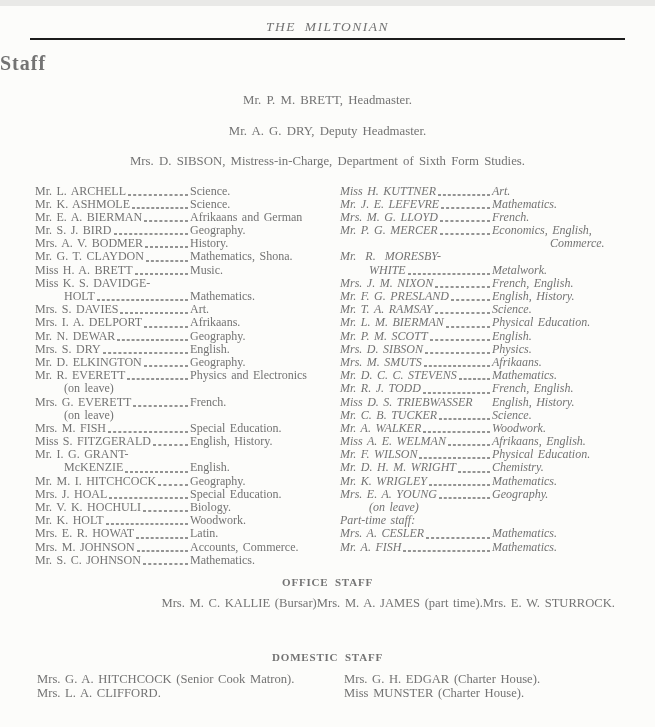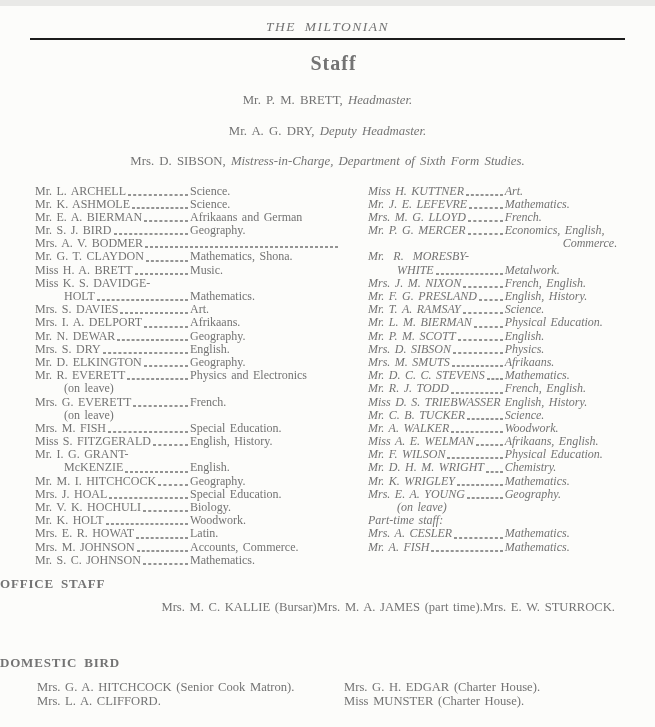--- a/index.html
+++ b/index.html
@@ -19,58 +19,56 @@
     font-style: italic;
     font-size: 13.5px;
     letter-spacing: 1.5px;
     word-spacing: 4px;
   }
   .header-rule {
     height: 2px; background: #1c1c1c;
     margin: 3px 30px 0 30px;
   }
   .staff-title {
-    text-align: center;
     font-weight: bold;
     font-size: 20px;
     letter-spacing: 1px;
     margin-top: 12px;
-    padding-left: 12px;
   }
   
   .leadership { margin-top: 18px; text-align: center; }
   .lead-line { font-size: 12.8px; margin-bottom: 15.5px; word-spacing: 2px; }
-  .lead-role { font-style: italic; }
+  .lead-role { }
   
   .staff-list {
     display: flex;
     margin-top: 10px;
     padding: 0 5px 0 35px;
-    gap: 28px;
   }
   .staff-col { font-size: 12px; line-height: 13.2px; }
   .col-left  { flex: 0 0 305px; }
   .col-right { flex: 1 1 auto; font-style: italic; }
   .srow { display: flex; height: 13.2px; word-spacing: 1.5px; }
   .srow.indent { padding-left: 29px; }
   .sname { white-space: pre; flex: 0 0 auto; }
   .leader {
     flex: 1 1 4px;
     transform: translateY(-2.5px);
     margin: 0 2px;
   }
   .leader.dots { border-bottom: 1.6px dashed #2c2c2c; }
   .ssubj { white-space: nowrap; flex: 0 0 150px; }
   .col-right .ssubj { flex-basis: 158px; }
   .ssubj.sindent { padding-left: 58px; }
   
   .office { margin-top: 9px; }
   .office-heading, .domestic-heading {
+    text-align: center;
     font-weight: bold;
-    font-size: 13px;
+    font-size: 11px;
     letter-spacing: 0.8px;
     word-spacing: 3px;
   }
   .office-row {
     display: flex;
     justify-content: flex-end;
     padding: 0 40px 0 36px;
     margin-top: 8px;
     font-size: 12.6px;
     word-spacing: 1.5px;
@@ -124,20 +122,21 @@
           <span class="ssubj">Afrikaans and German</span>
         </div>
         <div class="srow">
           <span class="sname">Mr. S. J. BIRD</span>
           <span class="leader dots"></span>
           <span class="ssubj">Geography.</span>
         </div>
         <div class="srow">
           <span class="sname">Mrs. A. V. BODMER</span>
           <span class="leader dots"></span>
+          <span class="ssubj">History.</span>
         </div>
         <div class="srow">
           <span class="sname">Mr. G. T. CLAYDON</span>
           <span class="leader dots"></span>
           <span class="ssubj">Mathematics, Shona.</span>
         </div>
         <div class="srow">
           <span class="sname">Miss H. A. BRETT</span>
           <span class="leader dots"></span>
           <span class="ssubj">Music.</span>
@@ -400,21 +399,21 @@
   <div class="office">
     <div class="office-heading">OFFICE STAFF</div>
     <div class="office-row">
       <span>Mrs. M. C. KALLIE (Bursar)</span>
       <span>Mrs. M. A. JAMES (part time).</span>
       <span>Mrs. E. W. STURROCK.</span>
     </div>
   </div>
 
   <div class="domestic">
-    <div class="domestic-heading">DOMESTIC BIRD</div>
+    <div class="domestic-heading">DOMESTIC STAFF</div>
     <div class="domestic-cols">
       <div class="dom-col-left">
         <div>Mrs. G. A. HITCHCOCK (Senior Cook Matron).</div>
         <div>Mrs. L. A. CLIFFORD.</div>
 
       </div>
       <div class="dom-col-right">
         <div>Mrs. G. H. EDGAR (Charter House).</div>
         <div>Miss MUNSTER (Charter House).</div>
 

